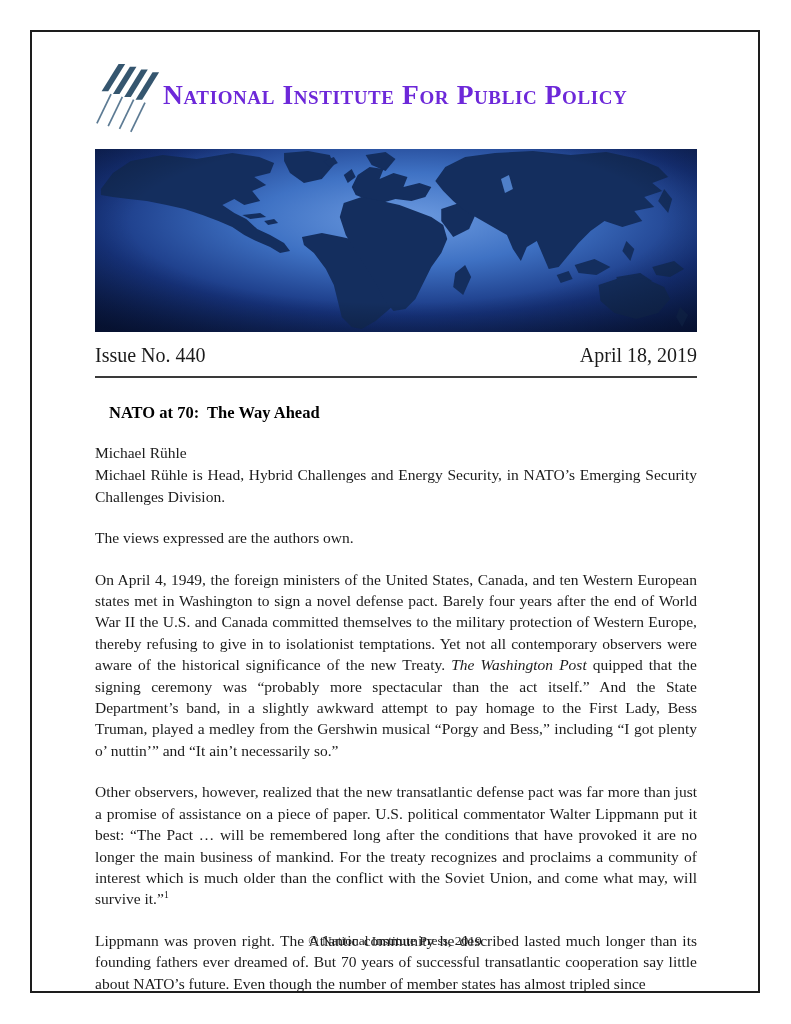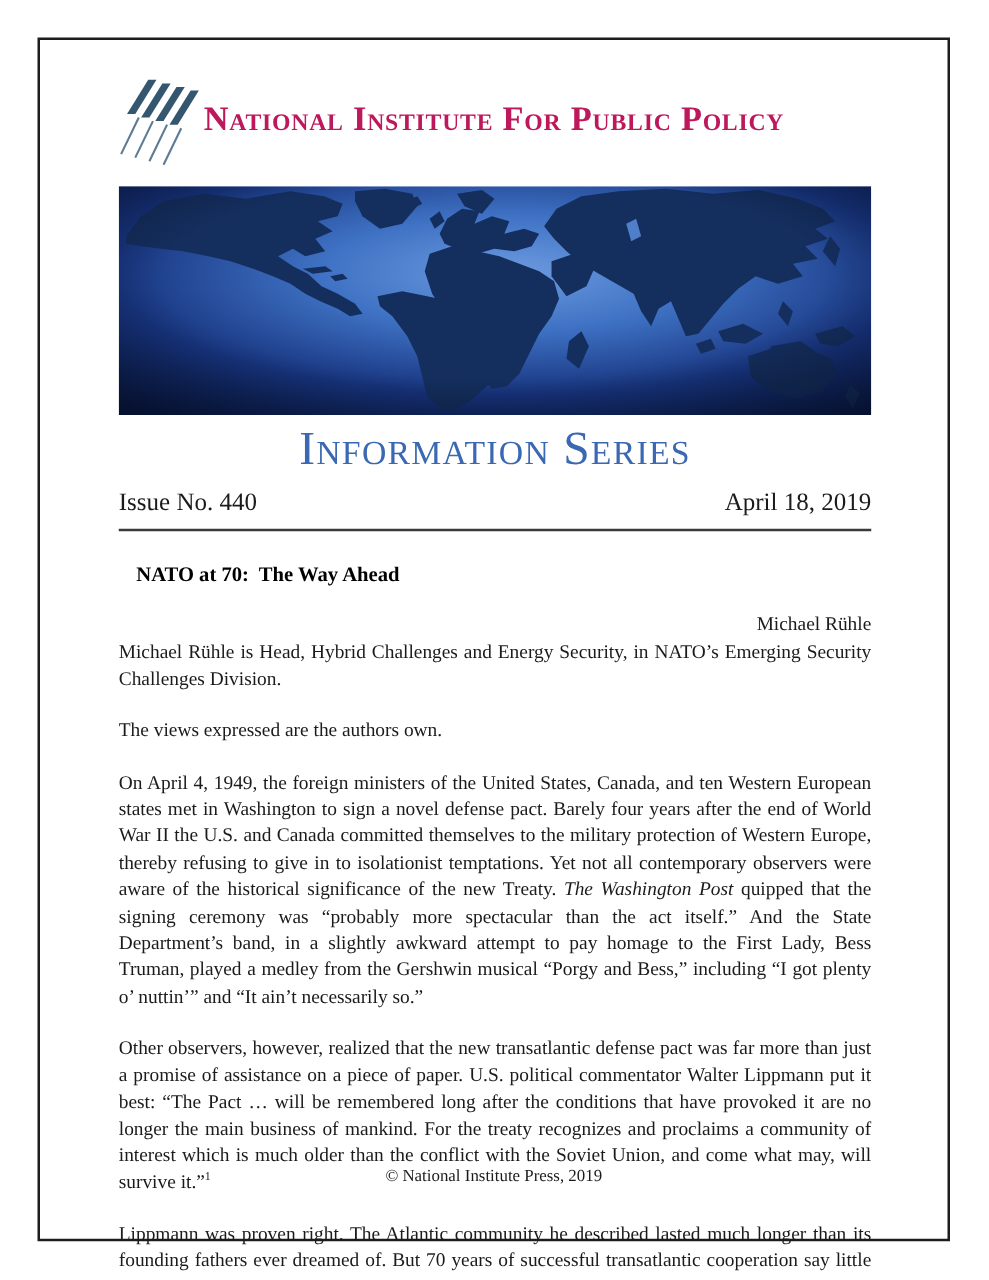--- a/index.html
+++ b/index.html
@@ -12,39 +12,39 @@
     border:2px solid #1d1d1d;box-sizing:border-box;background:#fff;
   }
   .content{
     position:relative;height:100%;box-sizing:border-box;
     padding:25px 61px 0 63px;
   }
   .brand-row{display:flex;align-items:center;height:76px;}
   .logo{flex:0 0 auto;width:66px;height:76px;}
   .org-name{
     font-variant:small-caps;font-weight:bold;font-size:27.5px;
-    letter-spacing:.6px;color:#be185d;white-space:nowrap;margin-left:2px;
+    letter-spacing:.6px;color:#6d28d9;white-space:nowrap;margin-left:2px;
   }
   .map-wrap{margin-top:16px;width:602px;height:183px;}
   .map-wrap svg{display:block;width:602px;height:183px;}
   .series-title{
     text-align:center;font-variant:small-caps;font-size:38px;line-height:40px;
     color:#3a68b2;letter-spacing:1px;margin-top:7px;
   }
   .issue-row{
     display:flex;justify-content:space-between;align-items:baseline;
     font-size:20px;margin-top:12px;
   }
   .divider{border:none;border-top:2px solid #3a3a3a;margin:9px 0 0 0;}
   .article{margin-top:24px;font-size:15.5px;line-height:21.4px;}
   .article-title{
     font-size:16.5px;font-weight:bold;margin:14px;line-height:21px;
     white-space:pre-wrap;color:#000000;
   }
-  .author{margin:19px 0 0 0;text-align:right;}
+  .author{margin:19px 0 0 0;}
   .bio{margin:1px 0 0 0;text-align:justify;}
   .disclaimer{margin:20px 0 0 0;}
   .body-copy p{margin:20px 0 0 0;text-align:justify;font-family:Liberation Serif, serif;}
   .body-copy em{font-style:italic;}
   .body-copy sup{font-size:.62em;vertical-align:super;line-height:0;}
   .page-footer{
     position:absolute;left:0;right:0;bottom:42px;text-align:center;
     font-size:13.5px;color:#1b1b1b;
   }
 </style>
@@ -121,21 +121,20 @@
 
           <path d="M506,136 L530,128 L554,130 L572,138 L578,150 L566,164 L544,170 L522,164 L508,152 Z"></path>
           <path d="M588,158 L596,166 L590,178 L584,168 Z"></path>
         </g>
 
         <path d="M408,30 L416,26 L420,40 L412,44 Z" fill="#4f7fc8"></path>
         <rect x="0" y="0" width="605" height="183" fill="url(#vig)"></rect>
       </svg>
     </div>
 
-    <div class="series-title">Information Series</div>
 
     <div class="issue-row">
       <span>Issue No. 440</span>
       <span>April 18, 2019</span>
     </div>
 
     <hr class="divider">
 
     <div class="article">
       <h1 class="article-title">NATO at 70:  The Way Ahead</h1>

